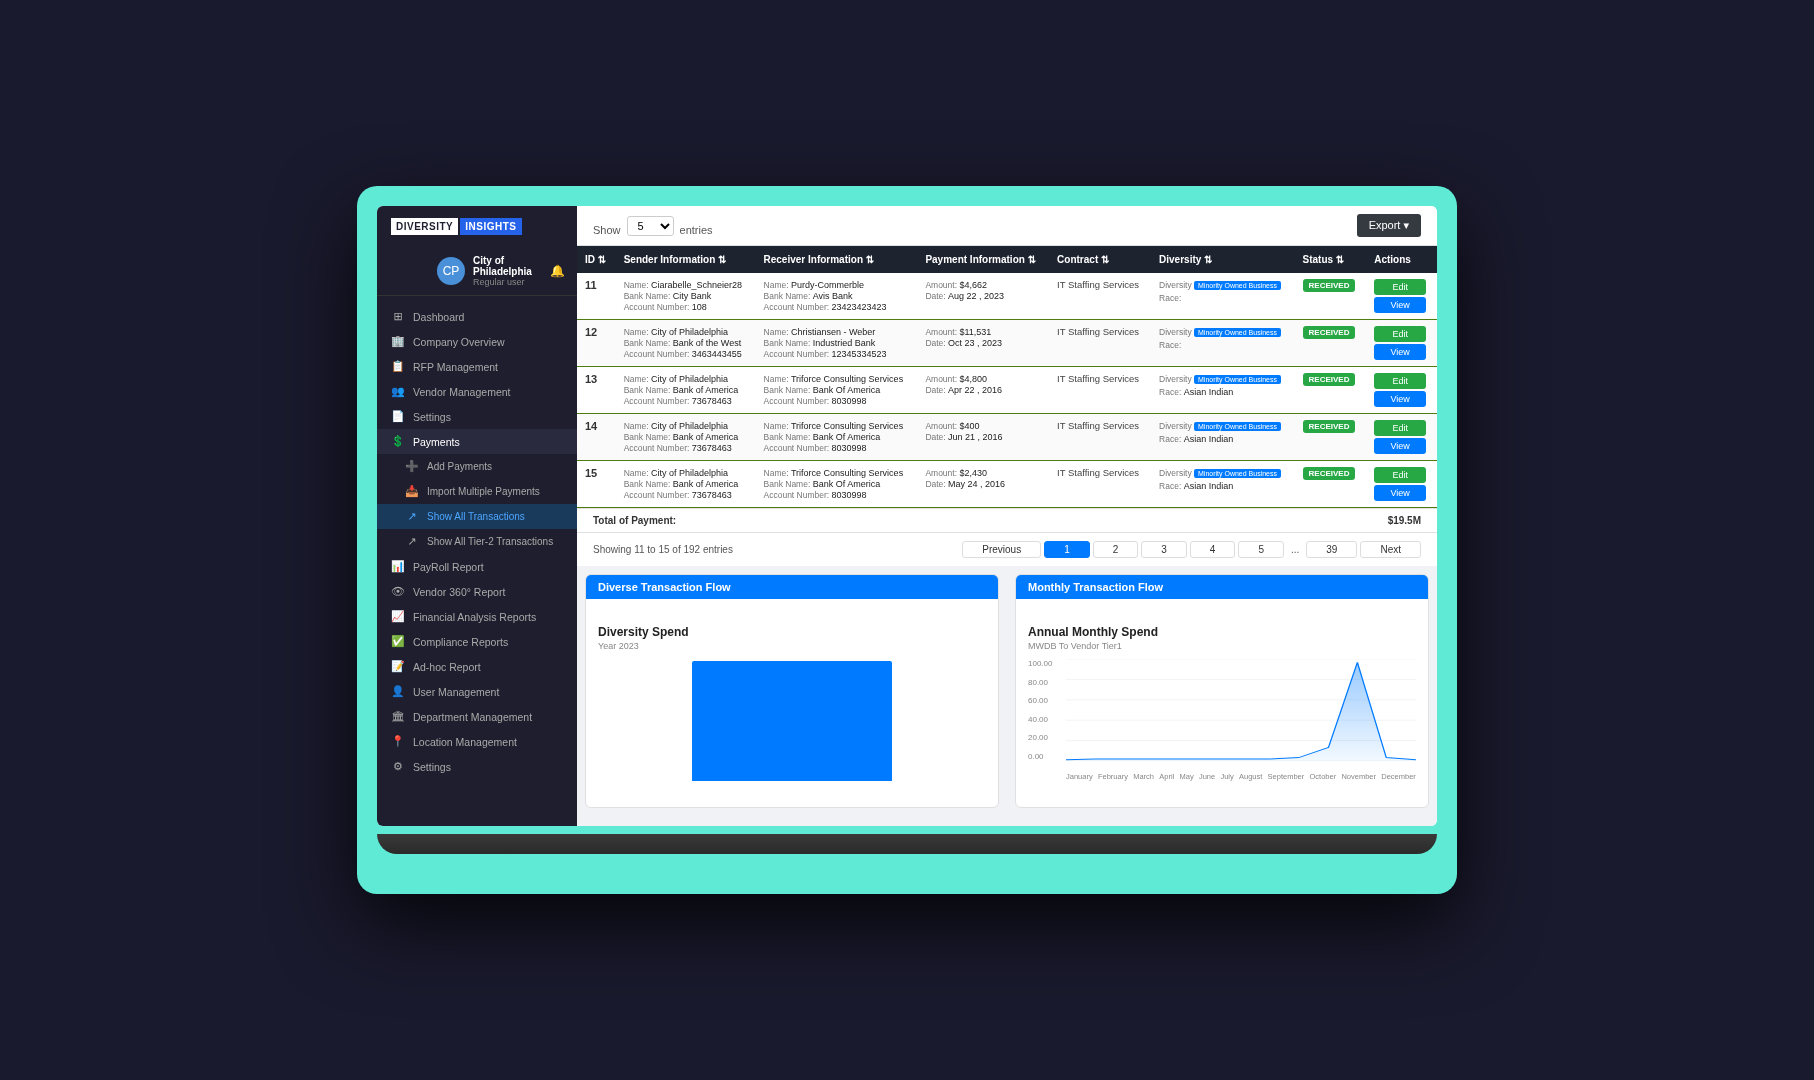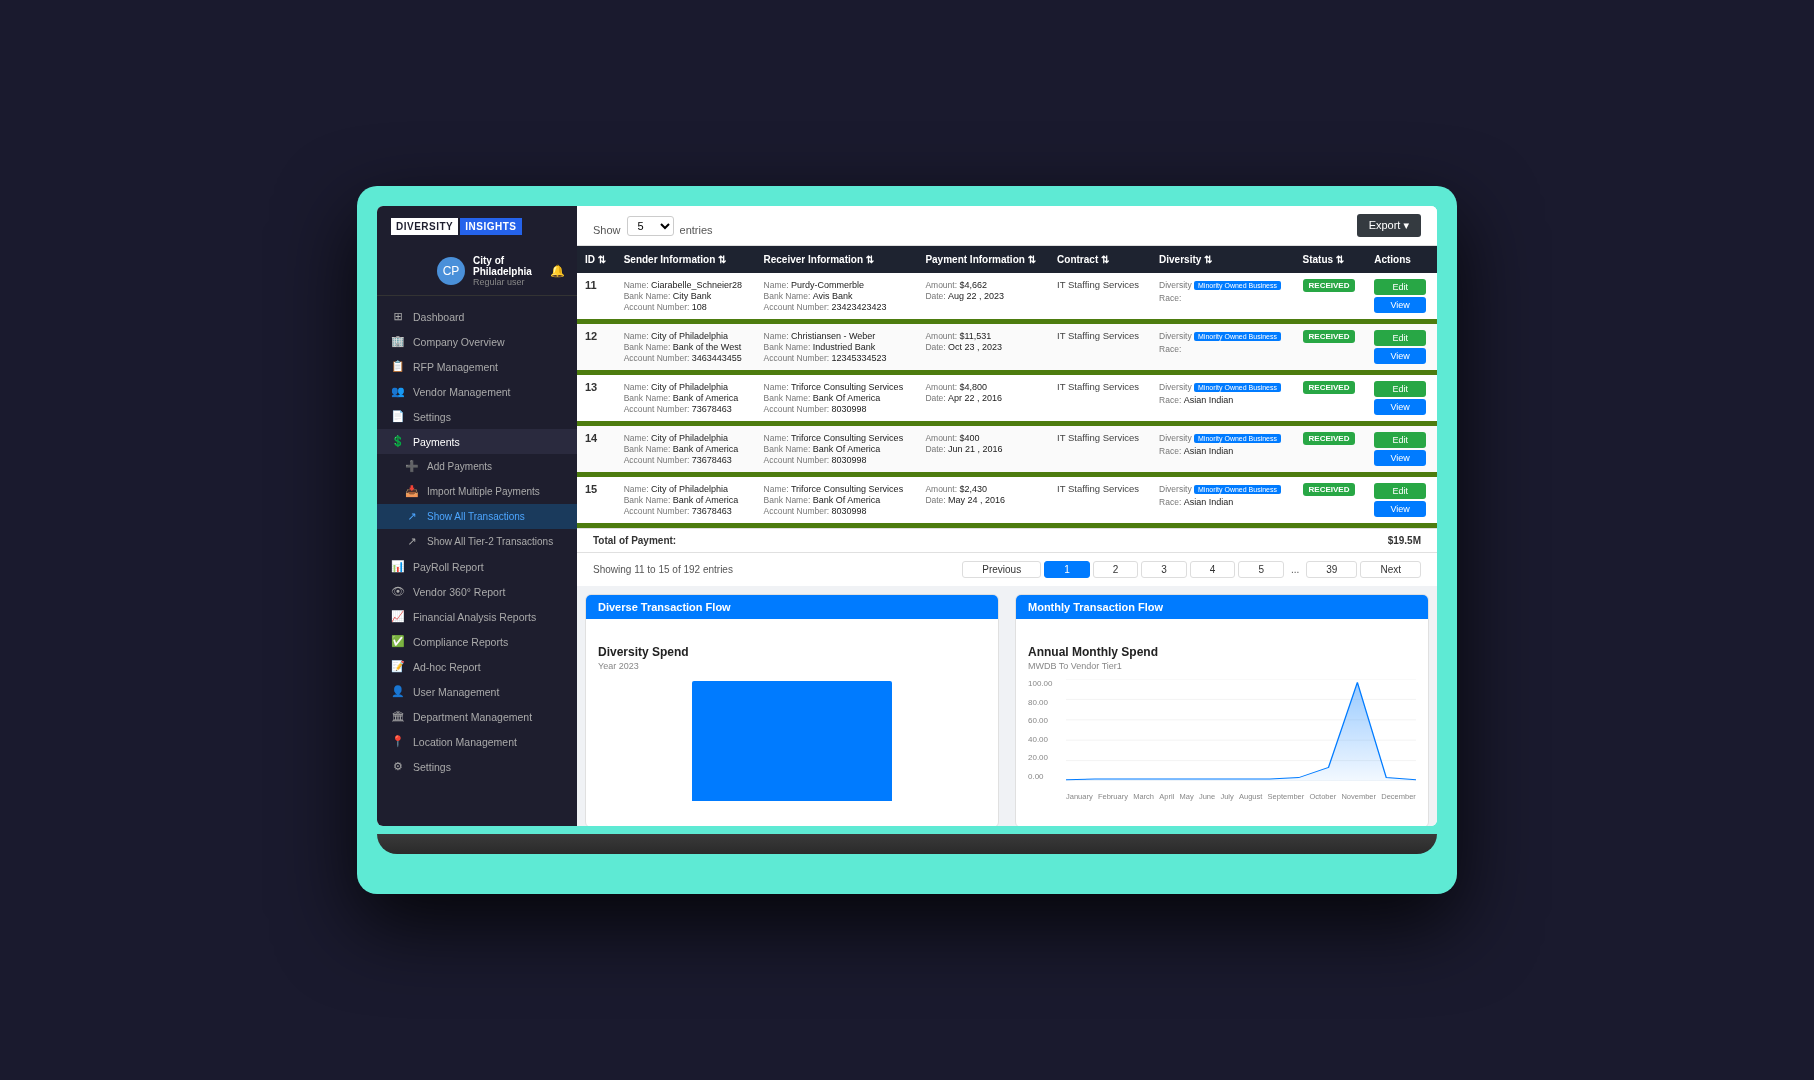--- a/index.html
+++ b/index.html
@@ -173,21 +173,21 @@
       color: #fff;
     }
     thead th {
       padding: 8px 8px;
       text-align: left;
       font-weight: 600;
       font-size: 10px;
       white-space: nowrap;
     }
     tbody tr {
-      border-bottom: 5px solid #4d7c0f;
+      border-bottom: 1px solid #4d7c0f;
     }
     tbody tr:nth-child(even) { background: #fafafa; }
     td {
       padding: 6px 8px;
       vertical-align: top;
       font-size: 9.5px;
       color: #333;
     }
     .cell-label { color: #777; font-size: 8.5px; }
     .cell-value { color: #222; font-size: 9px; font-weight: 500; }

